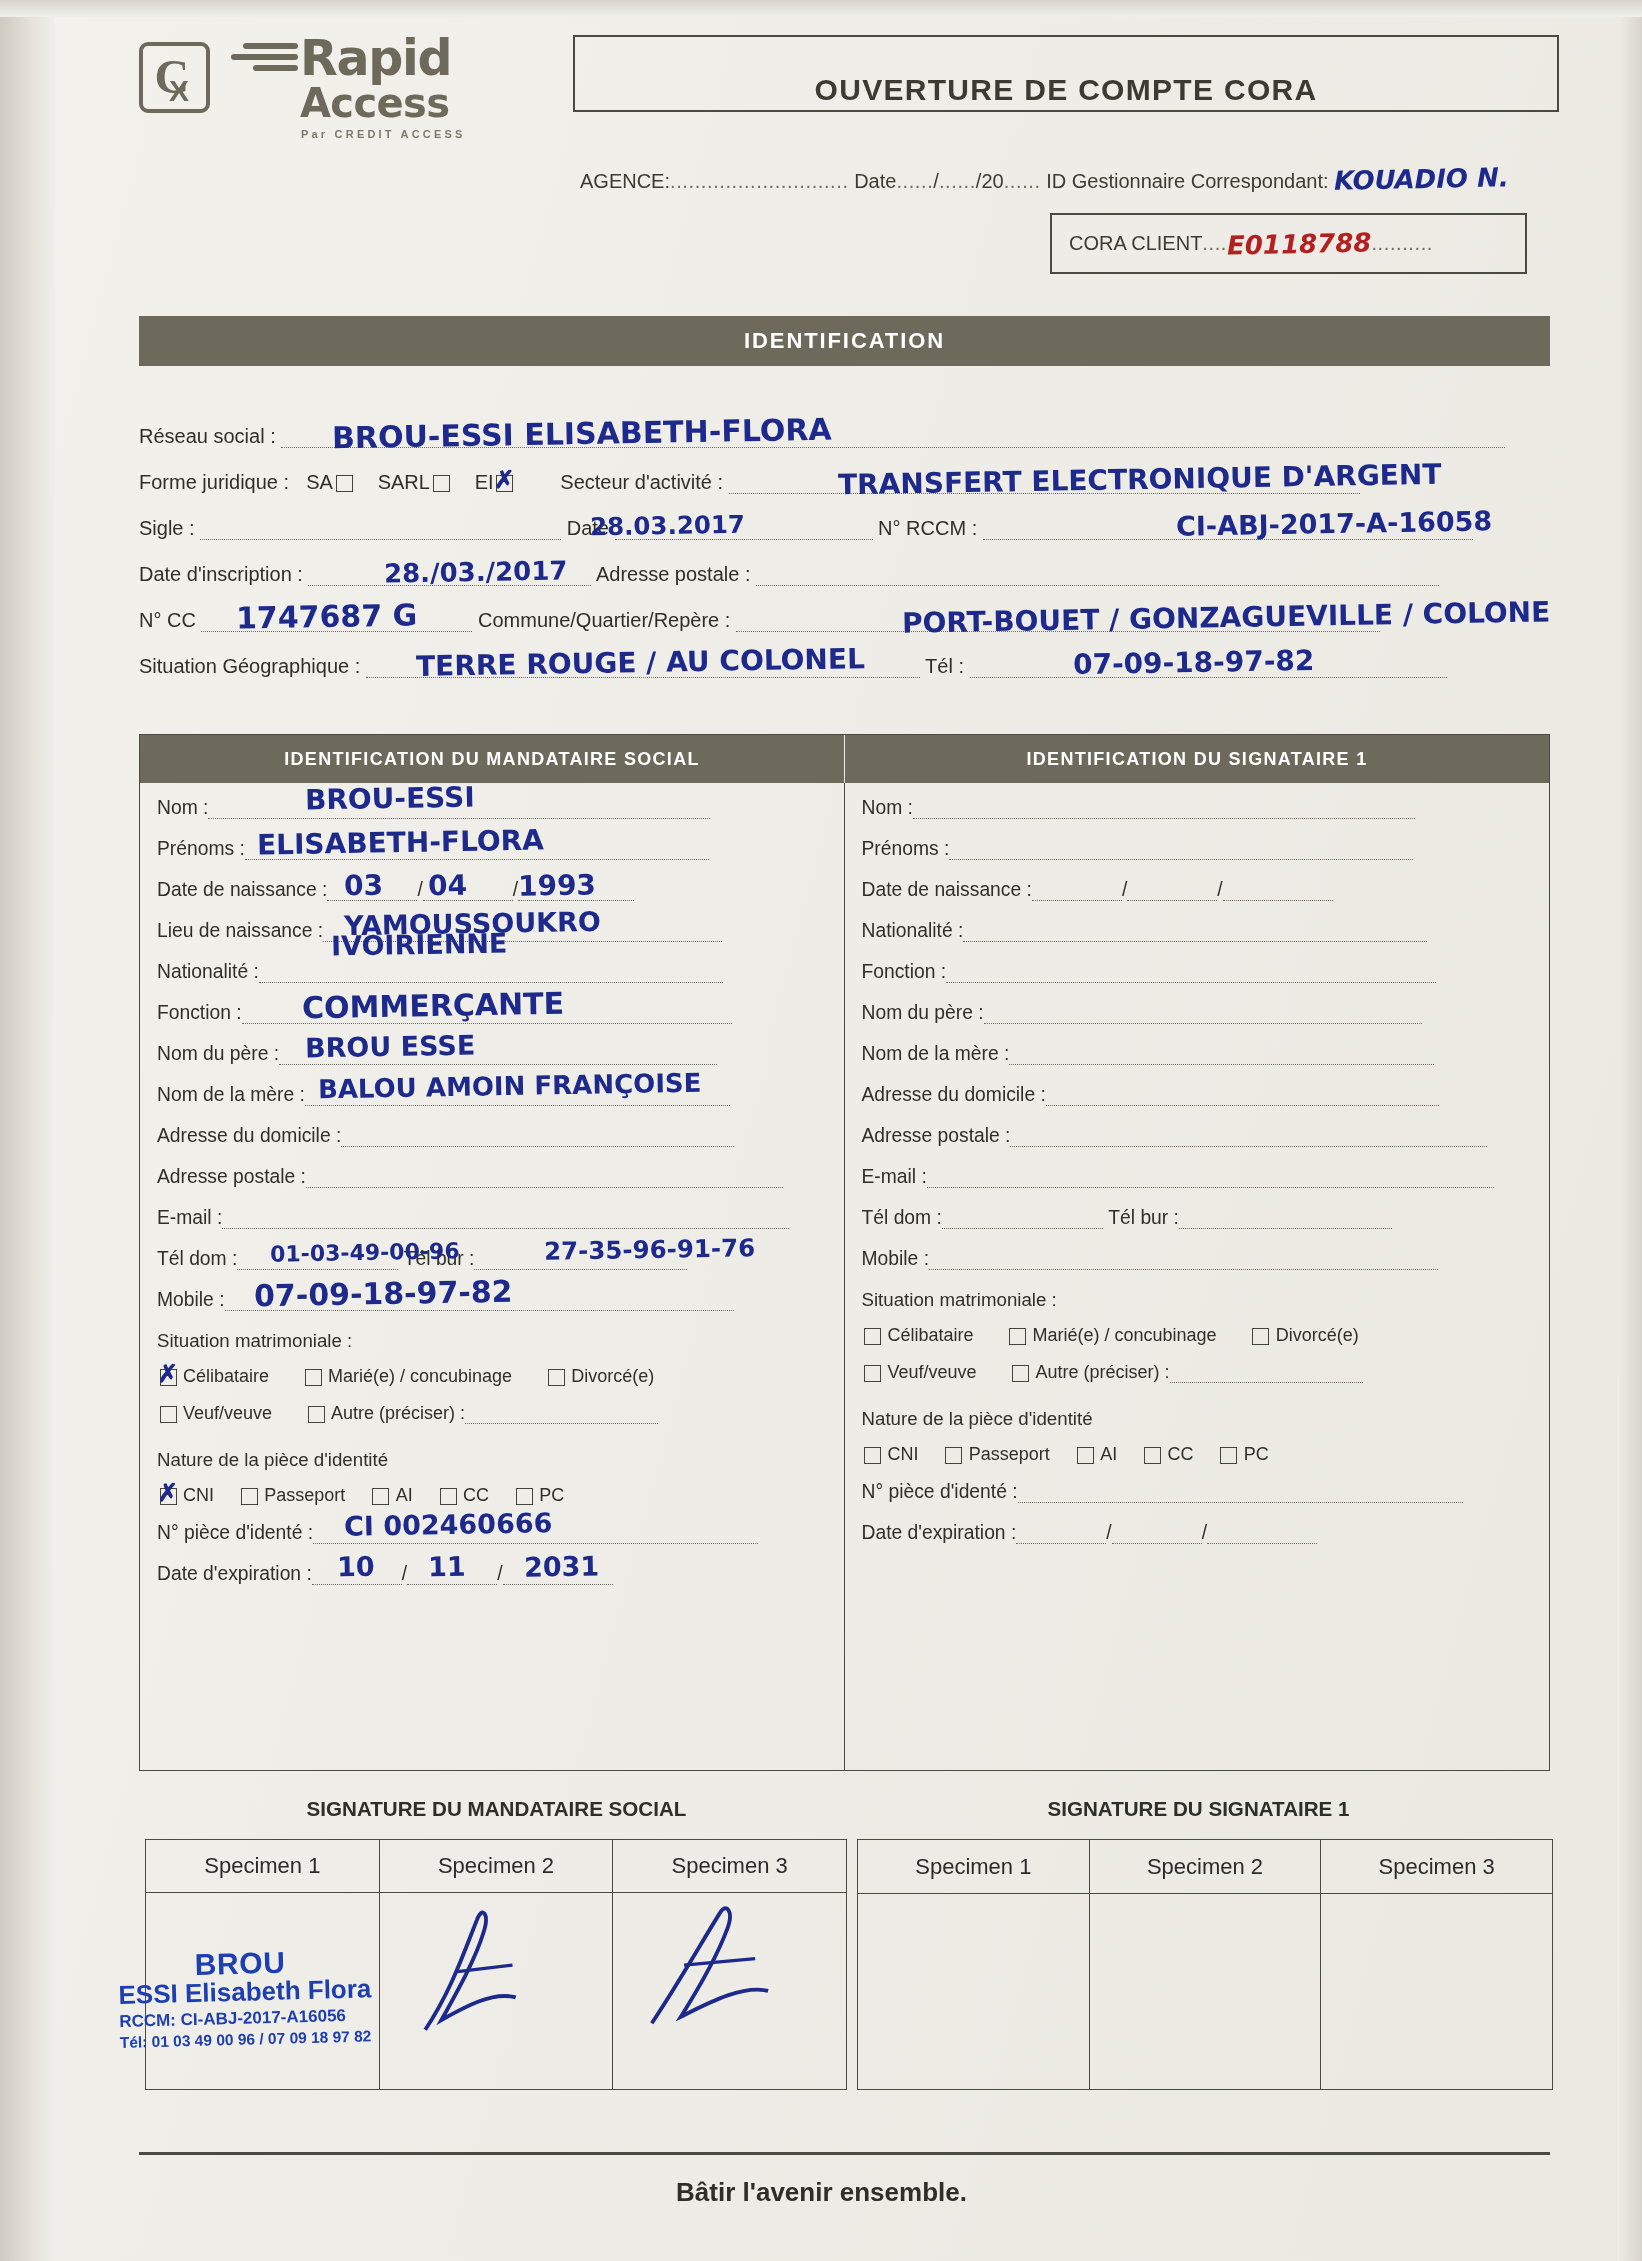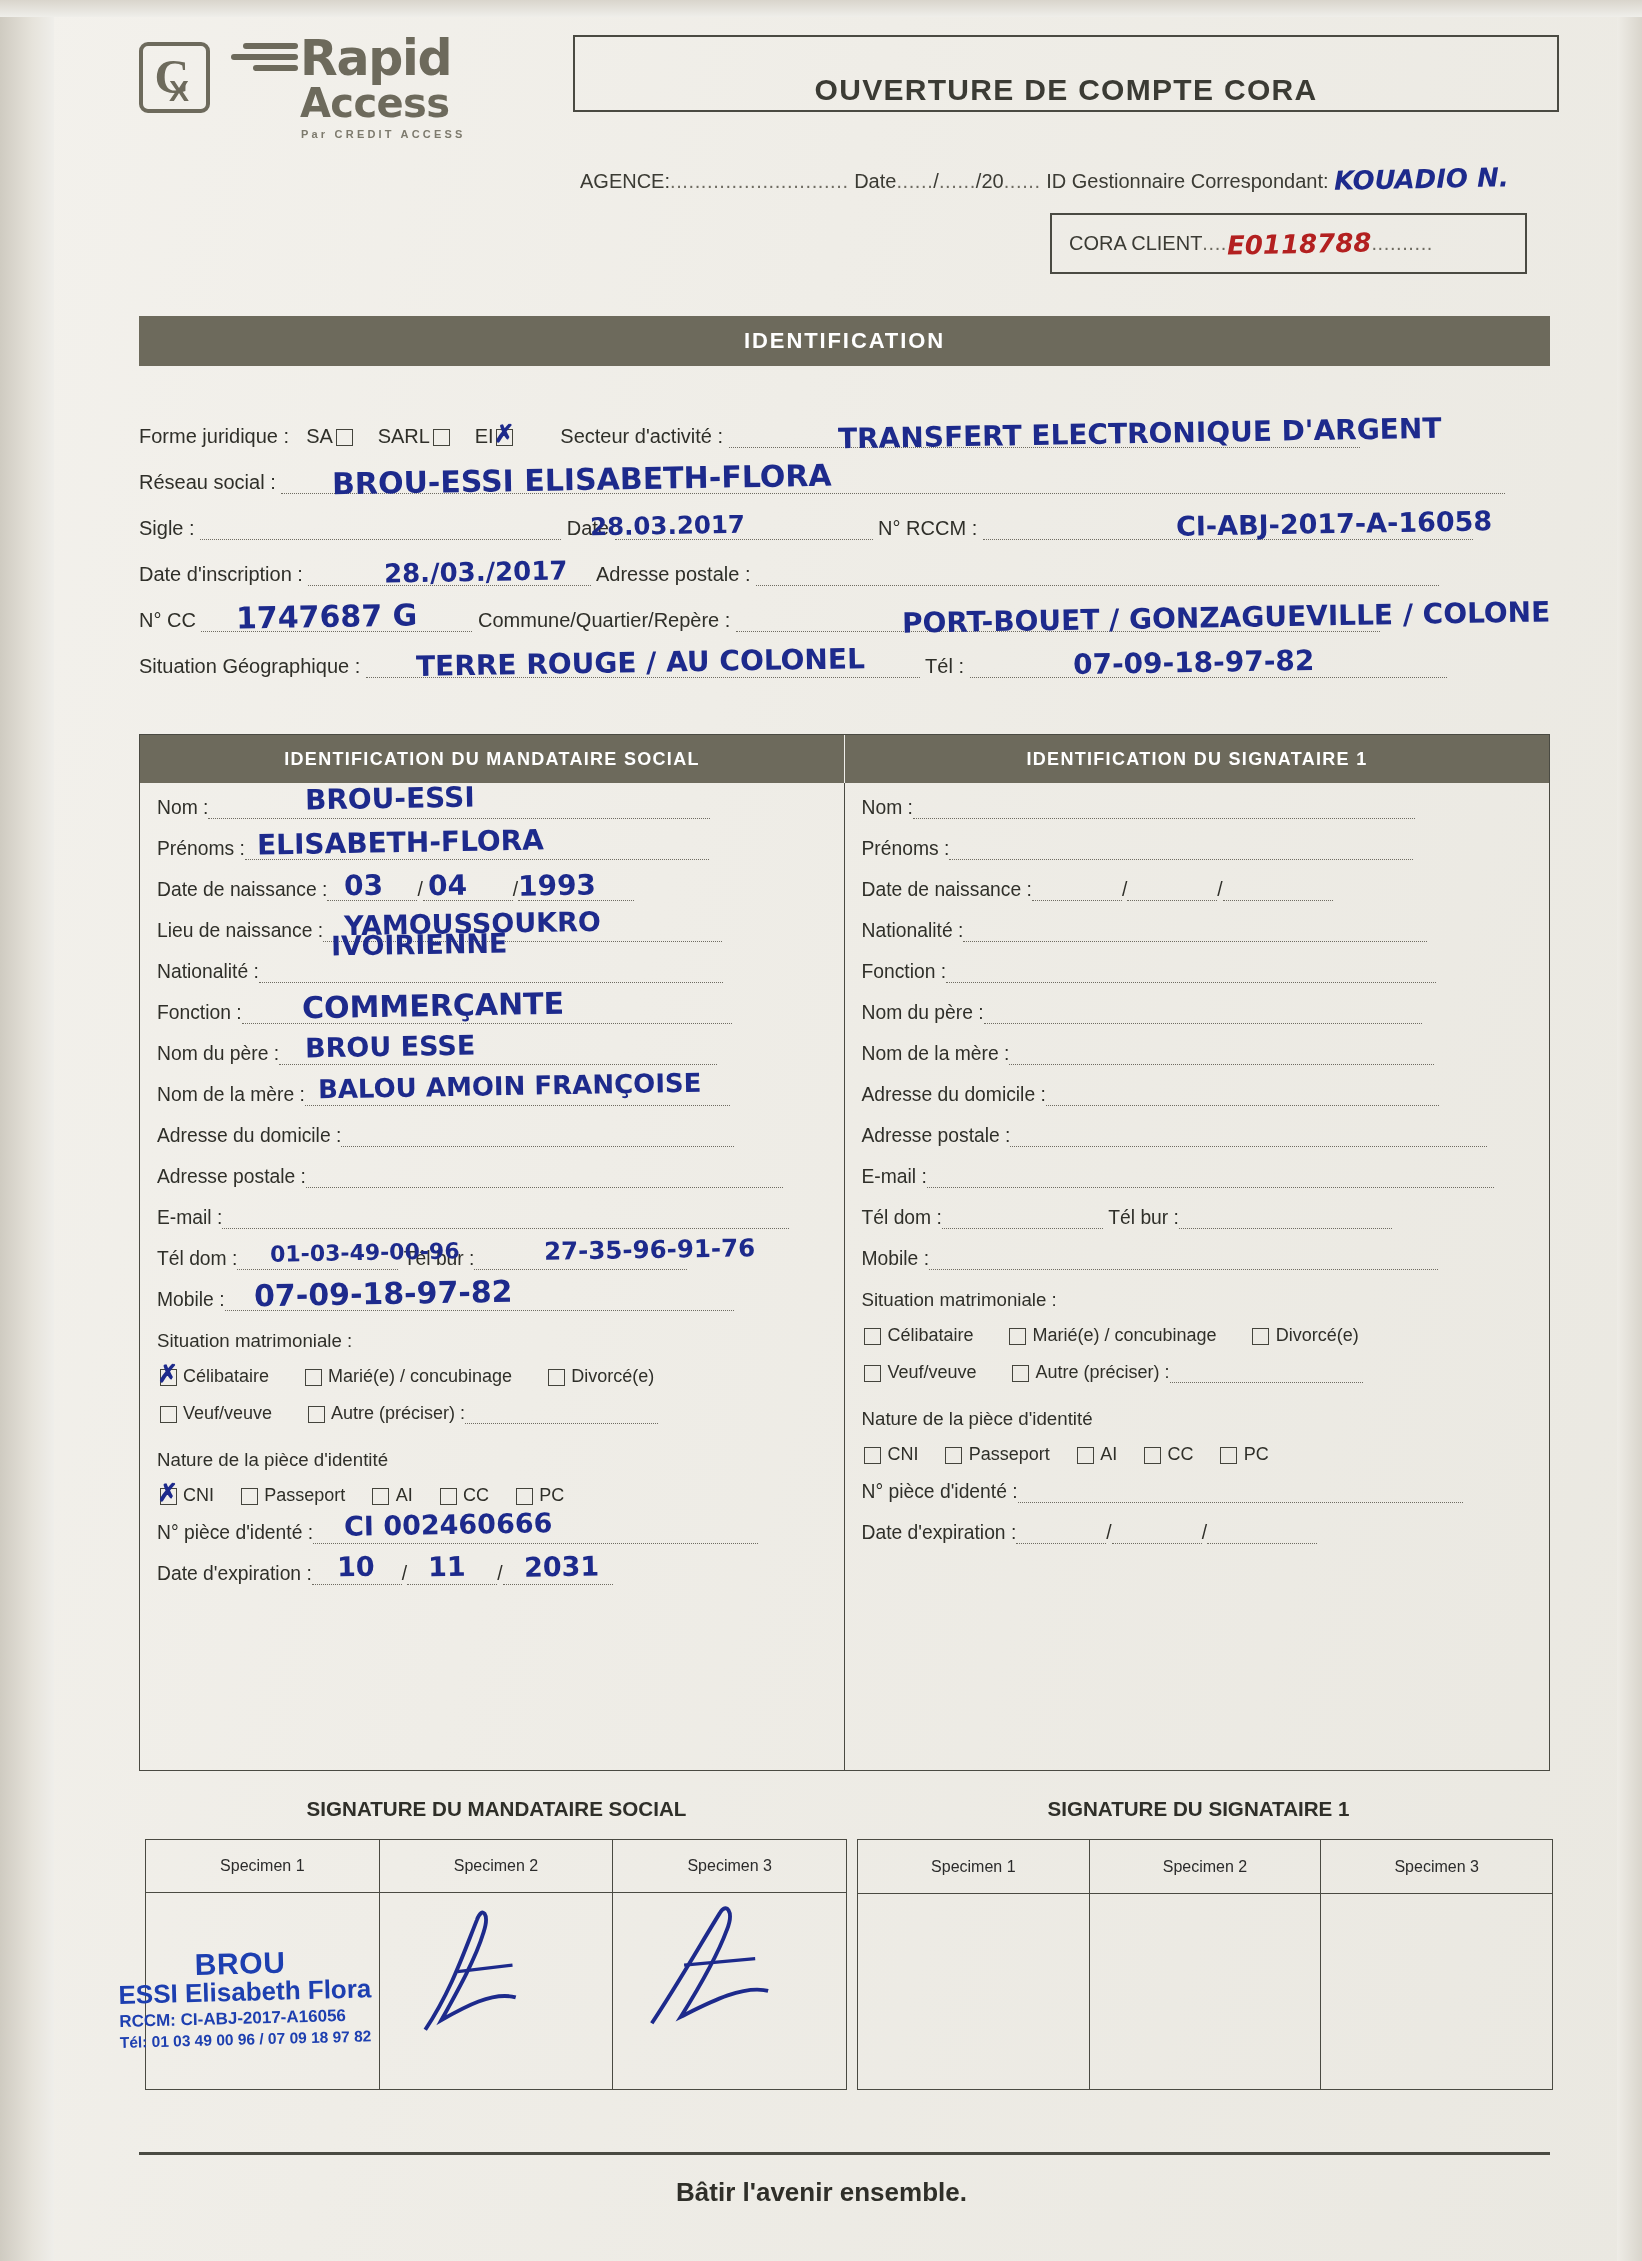--- a/index.html
+++ b/index.html
@@ -169,21 +169,21 @@
   #sig-title-right{left:915px;top:1797px;width:567px;}
 
   .sig-tbl{
     position:absolute;top:1839px;height:251px;border:1.9px solid #4a4a42;
     box-sizing:border-box;display:flex;flex-direction:column;
   }
   #sig-tbl-left{left:145px;width:702px;}
   #sig-tbl-right{left:857px;width:696px;}
   .sig-hdr{display:flex;height:53px;border-bottom:1.9px solid #4a4a42;}
   .sig-hdr > div{
-    flex:1;display:flex;align-items:center;justify-content:center;font-size:16px;
+    flex:1;display:flex;align-items:center;justify-content:center;font-size:22px;
   }
   .sig-hdr > div + div{border-left:1.9px solid #4a4a42;}
   .sig-body{display:flex;flex:1;}
   .sig-body > div{flex:1;position:relative;}
   .sig-body > div + div{border-left:1.9px solid #4a4a42;}
 
   .stamp{
     position:absolute;left:119px;top:1946px;width:303px;height:129px;
     color:#1d3fb0;font-weight:bold;transform:rotate(-1.5deg);
   }
@@ -239,35 +239,35 @@
     <span class="dots">....</span>
     <span class="hw hw-red">E0118788</span>
     <span class="dots">..........</span>
   </div>
 
   <div class="bar" id="bar-identification">
     <span>IDENTIFICATION</span>
   </div>
 
   <div class="idblock">
+
+    <div class="idrow">
+      <span>Réseau social  :</span>
+      <span class="fill" style="width:1224px"></span>
+      <span class="hwtxt" style="left:193px;top:-9px;font-size:30px;">BROU-ESSI  ELISABETH-FLORA</span>
+    </div>
 
     <div class="idrow">
       <span>Forme juridique :</span>
       <span style="margin-left:11.6px">SA</span><span class="cb"></span>
       <span style="margin-left:17px">SARL</span><span class="cb"></span>
       <span style="margin-left:17px">EI</span><span class="cb checked"></span>
       <span style="margin-left:39px">Secteur d'activité :</span>
       <span class="fill" style="width:631px"></span>
       <span class="hwtxt" style="left:699px;top:-7.7px;font-size:28px;">TRANSFERT ELECTRONIQUE D'ARGENT</span>
-    </div>
-
-    <div class="idrow">
-      <span>Réseau social  :</span>
-      <span class="fill" style="width:1224px"></span>
-      <span class="hwtxt" style="left:193px;top:-9px;font-size:30px;">BROU-ESSI  ELISABETH-FLORA</span>
     </div>
 
     <div class="idrow">
       <span>Sigle :</span>
       <span class="fill" style="width:361px"></span>
       <span>Date</span>
       <span class="fill" style="width:258px"></span>
       <span>N° RCCM :</span>
       <span class="fill" style="width:490px"></span>
       <span class="hwtxt" style="left:451px;top:-6.4px;font-size:24.5px;">28.03.2017</span>

